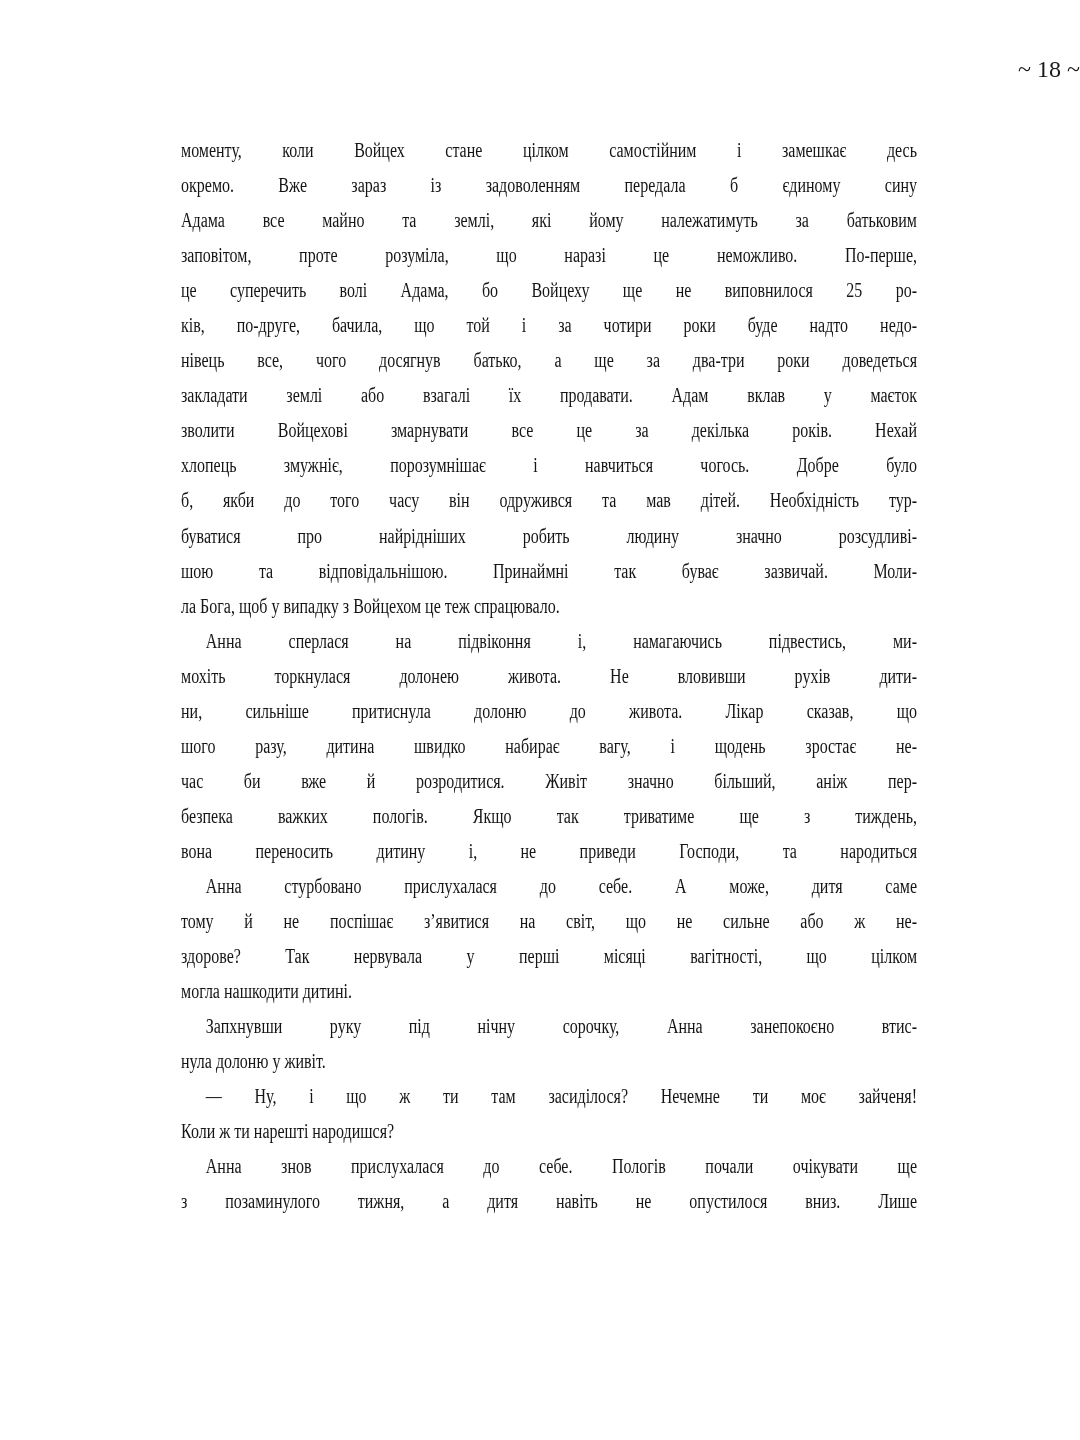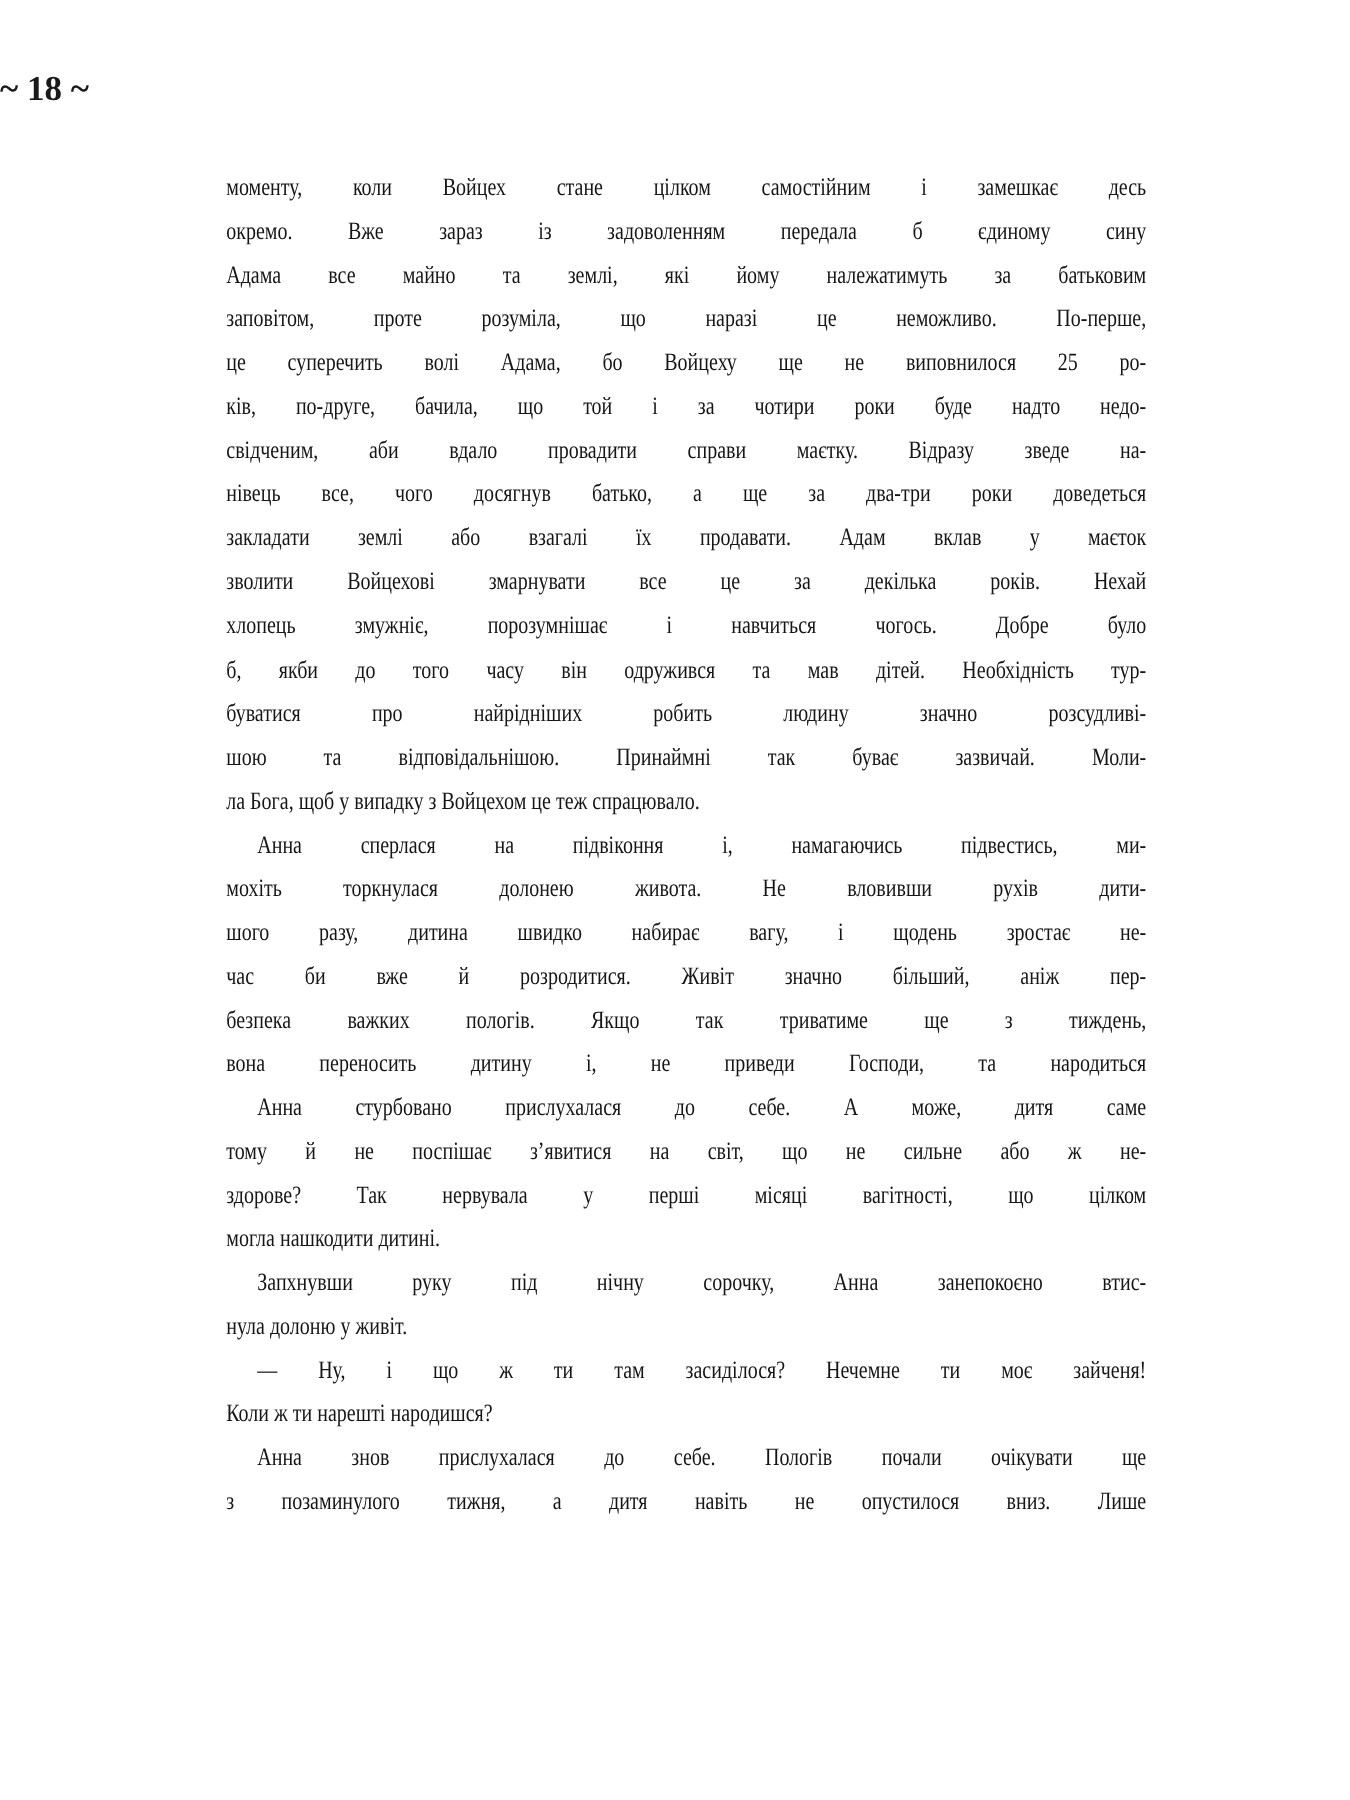--- a/index.html
+++ b/index.html
@@ -1,19 +1,19 @@
 <!DOCTYPE html>
 <html><head>
 <meta charset="utf-8">
 <style>
   html, body { margin:0; padding:0; background:#ffffff; }
   body { width:1080px; height:1440px; position:relative; overflow:hidden; }
   .page-number {
-    position:absolute; left:0; width:1080px; top:56px; text-align:left;
-    font-family:"Liberation Serif", serif; font-size:28px; color:#1a1a1a;font-weight:bold;
+    position:absolute; left:0; width:1080px; top:56px; text-align:right;
+    font-family:"Liberation Serif", serif; font-size:24px; color:#1a1a1a;
   }
   .text-block {
     position:absolute; left:181px; top:133px; width:736px;
   }
   .line {
     height:35.05px; line-height:35px; white-space:nowrap; overflow:visible;
     font-family:"Liberation Serif", serif; color:#151515;
     font-size:20px;
   }
   .line .inner {
@@ -29,31 +29,31 @@
 
 <div class="page-number">~ 18 ~</div>
 
 <div class="text-block" id="text-block">
     <div class="line"><span class="inner" style="width: 920px; white-space: normal; transform: scaleX(0.8);">моменту, коли Войцех стане цілком самостійним і замешкає десь</span></div>
     <div class="line"><span class="inner" style="width: 920px; white-space: normal; transform: scaleX(0.8);">окремо. Вже зараз із задоволенням передала б єдиному сину</span></div>
     <div class="line"><span class="inner" style="width: 920px; white-space: normal; transform: scaleX(0.8);">Адама все майно та землі, які йому належатимуть за батьковим</span></div>
     <div class="line"><span class="inner" style="width: 920px; white-space: normal; transform: scaleX(0.8);">заповітом, проте розуміла, що наразі це неможливо. По-перше,</span></div>
     <div class="line"><span class="inner" style="width: 920px; white-space: normal; transform: scaleX(0.8);">це суперечить волі Адама, бо Войцеху ще не виповнилося 25 ро-</span></div>
     <div class="line"><span class="inner" style="width: 920px; white-space: normal; transform: scaleX(0.8);">ків, по-друге, бачила, що той і за чотири роки буде надто недо-</span></div>
-    <div class="line"><span class="inner" style="width: 920px; white-space: normal; transform: scaleX(0.8);">свідченим, аби вдало провадити справи маєтку. Відразу зведе на-</span></div>
     <div class="line"><span class="inner" style="width: 920px; white-space: normal; transform: scaleX(0.8);">нівець все, чого досягнув батько, а ще за два-три роки доведеться</span></div>
     <div class="line"><span class="inner" style="width: 920px; white-space: normal; transform: scaleX(0.8);">закладати землі або взагалі їх продавати. Адам вклав у маєток</span></div>
     <div class="line"><span class="inner" style="width: 920px; white-space: normal; transform: scaleX(0.8);">зволити Войцехові змарнувати все це за декілька років. Нехай</span></div>
     <div class="line"><span class="inner" style="width: 920px; white-space: normal; transform: scaleX(0.8);">хлопець змужніє, порозумнішає і навчиться чогось. Добре було</span></div>
     <div class="line"><span class="inner" style="width: 920px; white-space: normal; transform: scaleX(0.8);">б, якби до того часу він одружився та мав дітей. Необхідність тур-</span></div>
     <div class="line"><span class="inner" style="width: 920px; white-space: normal; transform: scaleX(0.8);">буватися про найрідніших робить людину значно розсудливі-</span></div>
     <div class="line"><span class="inner" style="width: 920px; white-space: normal; transform: scaleX(0.8);">шою та відповідальнішою. Принаймні так буває зазвичай. Моли-</span></div>
     <div class="line last"><span class="inner" style="width: auto; white-space: nowrap; transform: scaleX(0.8);">ла Бога, щоб у випадку з Войцехом це теж спрацювало.</span></div>
     <div class="line indent"><span class="inner" style="width: 920px; white-space: normal; transform: scaleX(0.8);">Анна сперлася на підвіконня і, намагаючись підвестись, ми-</span></div>
     <div class="line"><span class="inner" style="width: 920px; white-space: normal; transform: scaleX(0.8);">мохіть торкнулася долонею живота. Не вловивши рухів дити-</span></div>
+    <div class="line"><span class="inner" style="width: 920px; white-space: normal; transform: scaleX(0.8);">ни, сильніше притиснула долоню до живота. Лікар сказав, що</span></div>
     <div class="line"><span class="inner" style="width: 920px; white-space: normal; transform: scaleX(0.8);">шого разу, дитина швидко набирає вагу, і щодень зростає не-</span></div>
     <div class="line"><span class="inner" style="width: 920px; white-space: normal; transform: scaleX(0.8);">час би вже й розродитися. Живіт значно більший, аніж пер-</span></div>
     <div class="line"><span class="inner" style="width: 920px; white-space: normal; transform: scaleX(0.8);">безпека важких пологів. Якщо так триватиме ще з тиждень,</span></div>
     <div class="line"><span class="inner" style="width: 920px; white-space: normal; transform: scaleX(0.8);">вона переносить дитину і, не приведи Господи, та народиться</span></div>
     <div class="line indent"><span class="inner" style="width: 920px; white-space: normal; transform: scaleX(0.8);">Анна стурбовано прислухалася до себе. А може, дитя саме</span></div>
     <div class="line"><span class="inner" style="width: 920px; white-space: normal; transform: scaleX(0.8);">тому й не поспішає з’явитися на світ, що не сильне або ж не-</span></div>
     <div class="line"><span class="inner" style="width: 920px; white-space: normal; transform: scaleX(0.8);">здорове? Так нервувала у перші місяці вагітності, що цілком</span></div>
     <div class="line last"><span class="inner" style="width: auto; white-space: nowrap; transform: scaleX(0.8);">могла нашкодити дитині.</span></div>
     <div class="line indent"><span class="inner" style="width: 920px; white-space: normal; transform: scaleX(0.8);">Запхнувши руку під нічну сорочку, Анна занепокоєно втис-</span></div>
     <div class="line last"><span class="inner" style="width: auto; white-space: nowrap; transform: scaleX(0.8);">нула долоню у живіт.</span></div>

